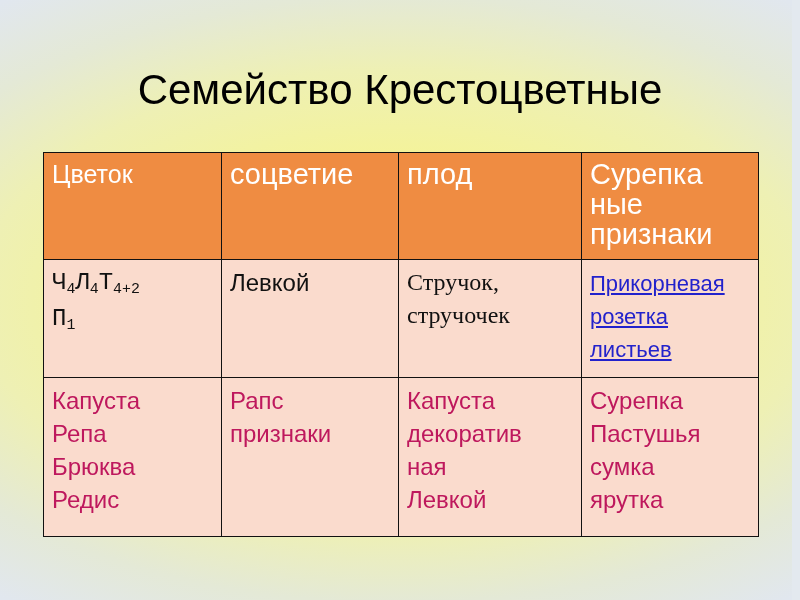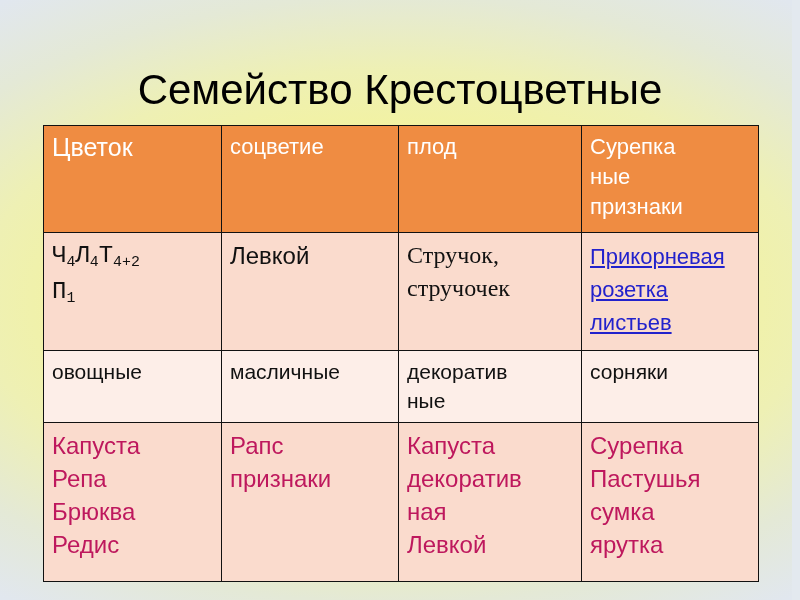--- a/index.html
+++ b/index.html
@@ -45,21 +45,21 @@
     font-weight: normal;
     color: #000000;
     letter-spacing: 0px;
     white-space: nowrap;
   }
 
   
   #family-table {
     position: absolute;
     left: 43px;
-    top: 125px;
+    top: 152px;
     width: 715px;
     border-collapse: collapse;
     table-layout: fixed;
     border: 1px solid #111111;
   }
   #family-table td,
   #family-table th {
     border: 1px solid #111111;
     vertical-align: top;
     padding: 6px 8px 4px 8px;
@@ -76,21 +76,21 @@
   
   tr.header-row td {
     background: #ef8c42;
     color: #ffffff;
     font-weight: bold;
     height: 96px;
     line-height: 30px;
     padding-top: 10px;
   }
   td.head-flower   { font-size: 25px; }
-  td.head-other    { font-size: 22px; }
+  td.head-other    { font-size: 29px; }
 
   
   tr.row-formula td {
     background: #fadbcd;
     height: 107px;
     line-height: 33px;
     font-size: 24px;
     color: #111111;
   }
   tr.row-usage td {
@@ -163,27 +163,20 @@
 П</span><span class="formula-sub">1</span></span>
         </td>
         <td class="inflorescence-big">Левкой</td>
         <td class="fruit-cell" style="white-space: pre-line;">Стручок,
 стручочек</td>
         <td class="feature-link-cell">
           <a class="hyperlink">Прикорневая розетка листьев</a>
         </td>
       </tr>
 
-      <tr class="row-usage">
-        <td>овощные</td>
-        <td>масличные</td>
-        <td style="white-space: pre-line;">декоратив
-ные</td>
-        <td>сорняки</td>
-      </tr>
 
       <tr class="row-examples">
         <td style="white-space: pre-line;">Капуста
 Репа
 Брюква
 Редис</td>
         <td style="white-space: pre-line;">Рапс
 признаки</td>
         <td class="examples-small" style="white-space: pre-line;">Капуста
 декоратив

